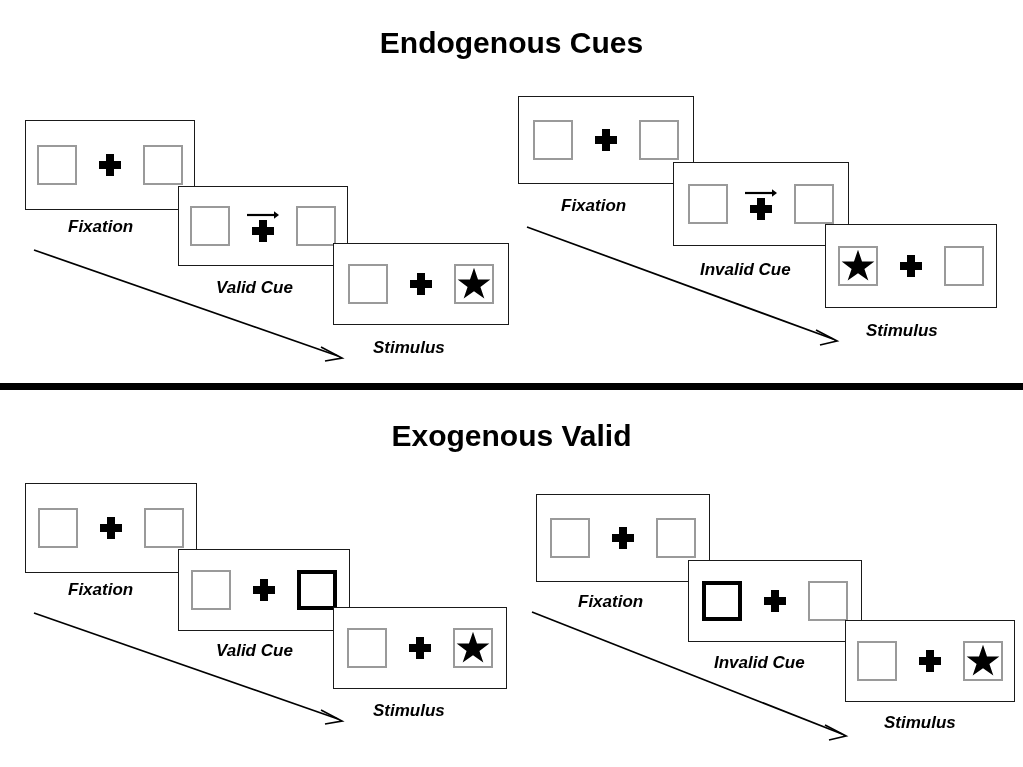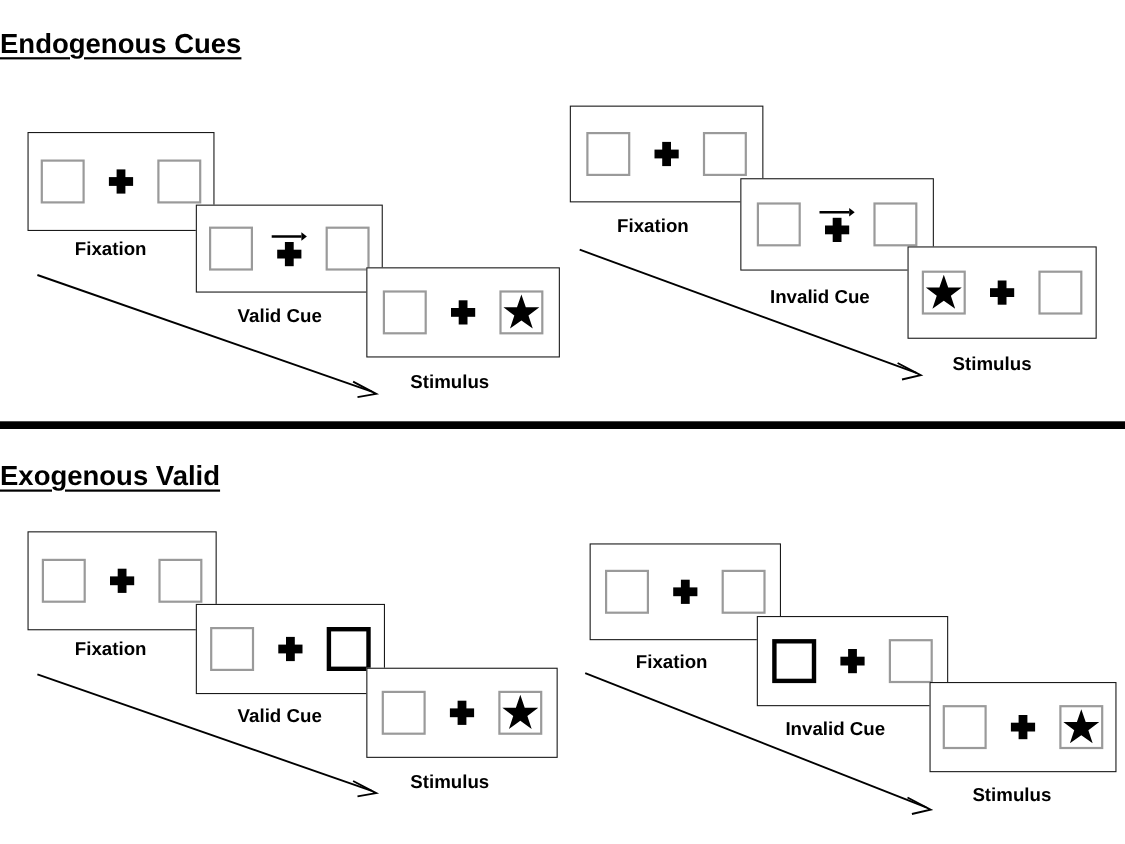--- a/index.html
+++ b/index.html
@@ -8,24 +8,24 @@
     background:#ffffff;
     font-family:"Liberation Sans", sans-serif;
     color:#000000;
     position:relative;
     overflow:hidden;
   }
   #stage{position:absolute;left:0;top:0;width:1023px;height:767px;}
 
   .section-title{
     position:absolute;
-    font-size:25px;
+    font-size:30px;
     font-weight:bold;
-    text-decoration:underline;
     text-underline-offset:4px;
+    text-align:center;
     width:100%;
     left:0;
     letter-spacing:0px;
   }
 
   .divider{
     position:absolute;
     left:0;
     width:1023px;
     height:7px;
@@ -98,20 +98,21 @@
     left:50%;
     transform:translateX(-50%);
     width:34px;height:12px;
   }
 
   .caption{
     position:absolute;
     font-size:17px;
     font-weight:bold;
     white-space:nowrap;
+    font-style:italic;
   }
 
   .timeline-arrow{position:absolute;}
 </style>
 </head>
 <body>
 
 <div id="stage">
 
   <div class="section-title" style="top:26px;">Endogenous Cues</div>

